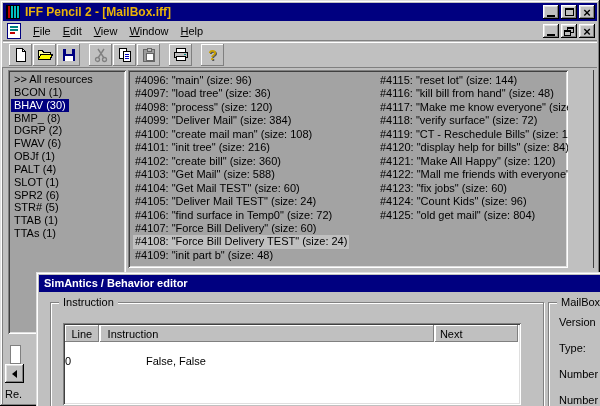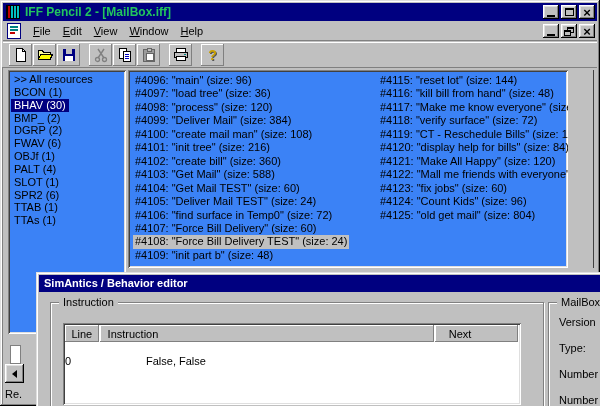--- a/index.html
+++ b/index.html
@@ -11,21 +11,21 @@
   }
   .abs{position:absolute;}
   
   .titlebar{left:3px;top:3px;width:594px;height:18px;background:#000080;display:flex;align-items:center;}
   .app-icon{width:14px;height:14px;margin:0 3px;background:#000;position:relative;flex:0 0 auto;}
   .app-icon .bar{position:absolute;top:1px;bottom:1px;width:2px;background:#00c0c0;}
   .app-icon .bar.b1{left:2px;background:#c00000;}
   .app-icon .bar.b2{left:5px;}
   .app-icon .bar.b3{left:8px;}
   .app-icon .bar.b4{left:11px;}
-  .title-text{color:#22c55e;font-weight:bold;font-size:12px;flex:1;padding-left:2px;white-space:nowrap;overflow:hidden;}
+  .title-text{color:#eab308;font-weight:bold;font-size:12px;flex:1;padding-left:2px;white-space:nowrap;overflow:hidden;}
   .winbtns{display:flex;gap:2px;margin-right:2px;}
   .btn95{width:16px;height:14px;background:#c0c0c0;display:flex;align-items:center;justify-content:center;
     box-shadow:inset -1px -1px 0 #000, inset 1px 1px 0 #fff, inset -2px -2px 0 #808080, inset 2px 2px 0 #dfdfdf;}
   .g-min{width:8px;height:2px;background:#000;margin-top:7px;}
   .g-max{width:9px;height:8px;border:1px solid #000;border-top:2px solid #000;box-sizing:border-box;}
   .g-close{font-size:13px;font-weight:bold;line-height:9px;}
   .g-restore{position:relative;width:10px;height:9px;}
   .g-restore .r1{position:absolute;right:0;top:0;width:7px;height:6px;border:1px solid #000;border-top:2px solid #000;box-sizing:border-box;background:#c0c0c0;}
   .g-restore .r2{position:absolute;left:0;bottom:0;width:7px;height:6px;border:1px solid #000;border-top:2px solid #000;box-sizing:border-box;background:#c0c0c0;}
   
@@ -36,21 +36,21 @@
   .menu-item{padding:2px 6px;white-space:nowrap;}
   .menubar .spacer{flex:1;}
   
   .toolbar{left:3px;top:42px;width:594px;height:25px;display:flex;align-items:center;border-top:1px solid #fff;box-sizing:border-box;padding-left:6px;}
   .tbtn{width:23px;height:22px;display:flex;align-items:center;justify-content:center;background:#c0c0c0;
     box-shadow:inset -1px -1px 0 #808080, inset 1px 1px 0 #fff;margin-right:1px;}
   .tsep{width:8px;height:22px;}
   .help-q{font-weight:bold;font-size:14px;color:#c8a000;text-shadow:1px 1px 0 #555;}
   
   .client-frame{left:2px;top:67px;width:595px;height:337px;border-top:1px solid #808080;border-left:1px solid #808080;box-sizing:border-box;}
-  .listbox{background:#3b82f6;box-shadow:inset 1px 1px 0 #808080, inset -1px -1px 0 #fff, inset 2px 2px 0 #404040, inset -2px -2px 0 #dfdfdf;overflow:hidden;}
+  .listbox{background:#a3a3a3;box-shadow:inset 1px 1px 0 #808080, inset -1px -1px 0 #fff, inset 2px 2px 0 #404040, inset -2px -2px 0 #dfdfdf;overflow:hidden;}
   .sidebar{left:8px;top:70px;width:118px;height:264px;padding:3px 0 0 3px;box-sizing:border-box;}
   .srow{line-height:12.85px;white-space:nowrap;}
   .srow .t{display:inline-block;padding:0 3px;}
   .srow.selected .t{background:#000080;color:#fff;}
   .mainlist{left:128px;top:70px;width:440px;height:198px;}
   .mcol{position:absolute;top:4px;}
   .mcol1{left:5px;}
   .mcol2{left:250px;}
   .mrow{line-height:13.45px;white-space:nowrap;}
   .mrow .t{display:inline-block;padding:0 2px;}
@@ -68,21 +68,21 @@
   .groupbox{border:1px solid #808080;box-shadow:1px 1px 0 #fff, inset 1px 1px 0 #fff;}
   .grouplabel{position:absolute;top:-7px;left:8px;background:#c0c0c0;padding:0 4px;}
   .egroup-instr{left:14px;top:30px;width:492px;height:106px;}
   .egroup-header{left:512px;top:30px;width:110px;height:106px;}
   .etable{left:12px;top:20px;width:458px;height:82px;background:#fff;
     box-shadow:inset 1px 1px 0 #808080, inset -1px -1px 0 #fff, inset 2px 2px 0 #404040, inset -2px -2px 0 #dfdfdf;overflow:hidden;}
   .thead{display:flex;margin:2px 2px 12px 2px;height:17px;}
   .hcell{background:#c0c0c0;box-shadow:inset -1px -1px 0 #808080, inset 1px 1px 0 #fff;display:flex;align-items:center;box-sizing:border-box;margin-right:1px;}
   .hc-line{width:34px;justify-content:center;}
   .hc-instr{width:338px;padding-left:8px;}
-  .hc-next{width:84px;padding-left:14px;}
+  .hc-next{width:84px;padding-left:5px;}
   .hc-x{flex:1;margin-right:0;}
   .trow{display:flex;line-height:15px;}
   .c-line{width:35px;padding-left:2px;box-sizing:border-box;}
   .c-instr{width:339px;padding-left:8px;box-sizing:border-box;white-space:nowrap;overflow:hidden;}
   .c-next{padding-left:5px;white-space:nowrap;margin-left:43px;}
   .hfields{position:absolute;left:0;top:6px;right:0;}
   .hfield{height:26px;display:flex;align-items:center;padding-left:10px;white-space:nowrap;}
   u{text-decoration:underline;}
 </style>
 </head>
@@ -200,27 +200,28 @@
   </div>
 
   <div class="abs client-frame"></div>
 
   <div class="abs listbox sidebar">
     <div>
 
     <div class="srow"><span class="t">&gt;&gt; All resources</span></div>
         <div class="srow"><span class="t">BCON (1)</span></div>
         <div class="srow selected"><span class="t">BHAV (30)</span></div>
-        <div class="srow"><span class="t">BMP_ (2)</span></div>
+        <div class="srow"><span class="t">BMP_ (8)</span></div>
         <div class="srow"><span class="t">DGRP (2)</span></div>
         <div class="srow"><span class="t">FWAV (6)</span></div>
         <div class="srow"><span class="t">OBJf (1)</span></div>
         <div class="srow"><span class="t">PALT (4)</span></div>
         <div class="srow"><span class="t">SLOT (1)</span></div>
         <div class="srow"><span class="t">SPR2 (6)</span></div>
+        <div class="srow"><span class="t">STR# (5)</span></div>
         <div class="srow"><span class="t">TTAB (1)</span></div>
         <div class="srow"><span class="t">TTAs (1)</span></div>
       </div>
   </div>
 
   <div class="abs listbox mainlist">
     <div class="mcol mcol1">
 
     <div class="mrow"><span class="t">#4096: "main" (size: 96)</span></div>
         <div class="mrow"><span class="t">#4097: "load tree" (size: 36)</span></div>

